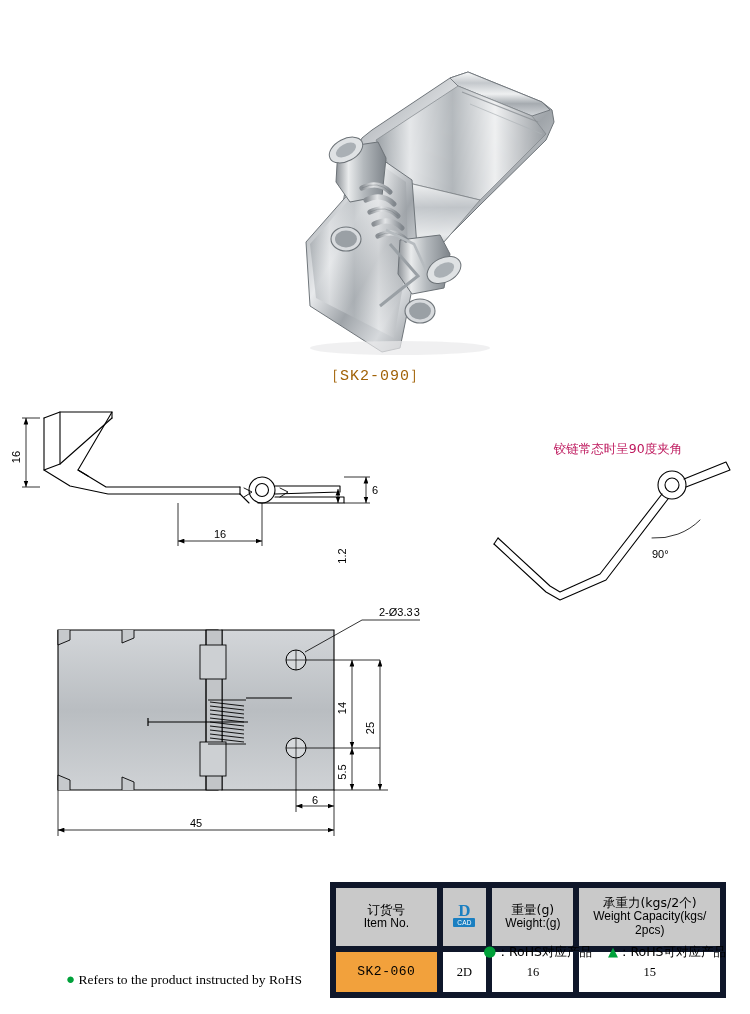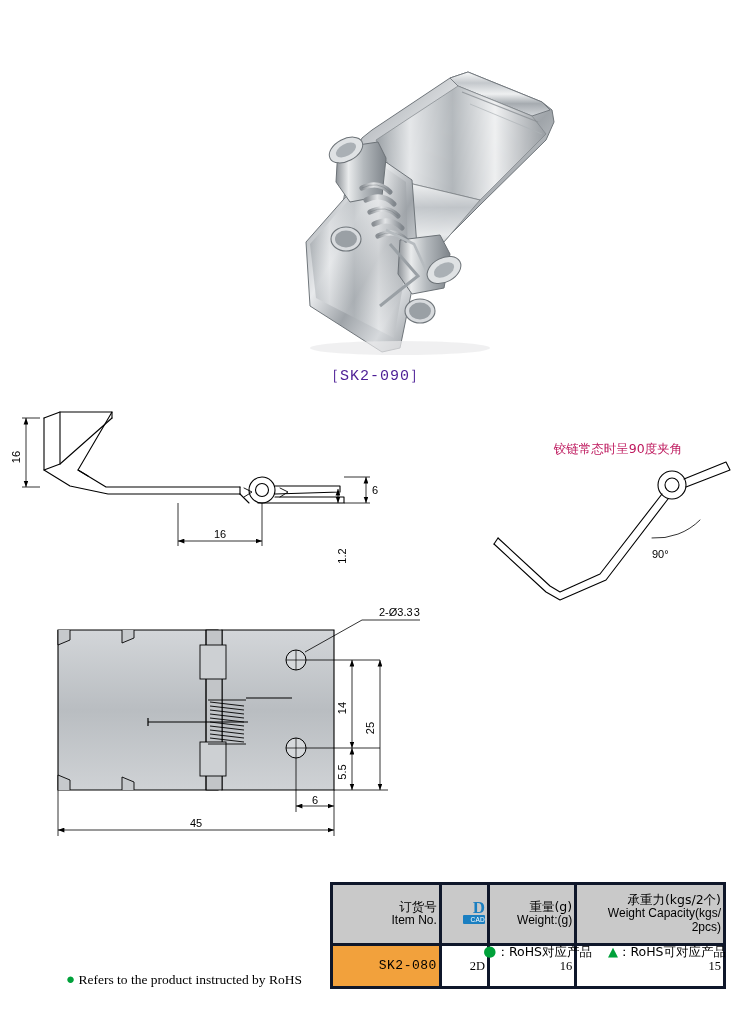--- a/index.html
+++ b/index.html
@@ -31,21 +31,21 @@
   }
   .part-label {
     position: absolute;
     top: 366px;
     left: 0;
     width: 750px;
     text-align: center;
     font-family: "Liberation Mono", monospace;
     font-size: 15px;
     letter-spacing: 1px;
-    color: #4c1d95;
+    color: #a16207;
   }
   
   .dwg {
     position: absolute;
     left: 0;
     top: 0;
   }
   
   .cn-note {
     position: absolute;
@@ -60,22 +60,22 @@
   
   .spec-table {
     position: absolute;
     left: 330px;
     top: 882px;
     width: 396px;
     border-collapse: collapse;
     font-size: 12px;
   }
   .spec-table td, .spec-table th {
-    border: 3px solid #0f172a;
-    text-align: right;
+    border: 6px solid #0f172a;
+    text-align: center;
     vertical-align: middle;
     padding: 8px 2px;
     line-height: 1.15;
   }
   .spec-table thead td {
     background: #c9c9c9;
     font-weight: normal;
     height: 38px;
   }
   .hdr-cn {
@@ -431,21 +431,21 @@
           <span class="hdr-en">Weight:(g)</span>
         </td>
         <td class="cell-cap">
           <span class="hdr-cn">承重力(kgs/2个)</span>
           <span class="hdr-en">Weight Capacity(kgs/ 2pcs)</span>
         </td>
       </tr>
     </thead>
     <tbody>
       <tr>
-        <td class="cell-item">SK2-080</td>
+        <td class="cell-item">SK2-060</td>
         <td class="cell-2d">2D</td>
         <td class="cell-weight">16</td>
         <td class="cell-cap">15</td>
       </tr>
     </tbody>
   </table>
 
   <div class="rohs-cn">
     <span class="dot-green">●</span><span>：RoHS对应产品</span>
     &nbsp;&nbsp;

